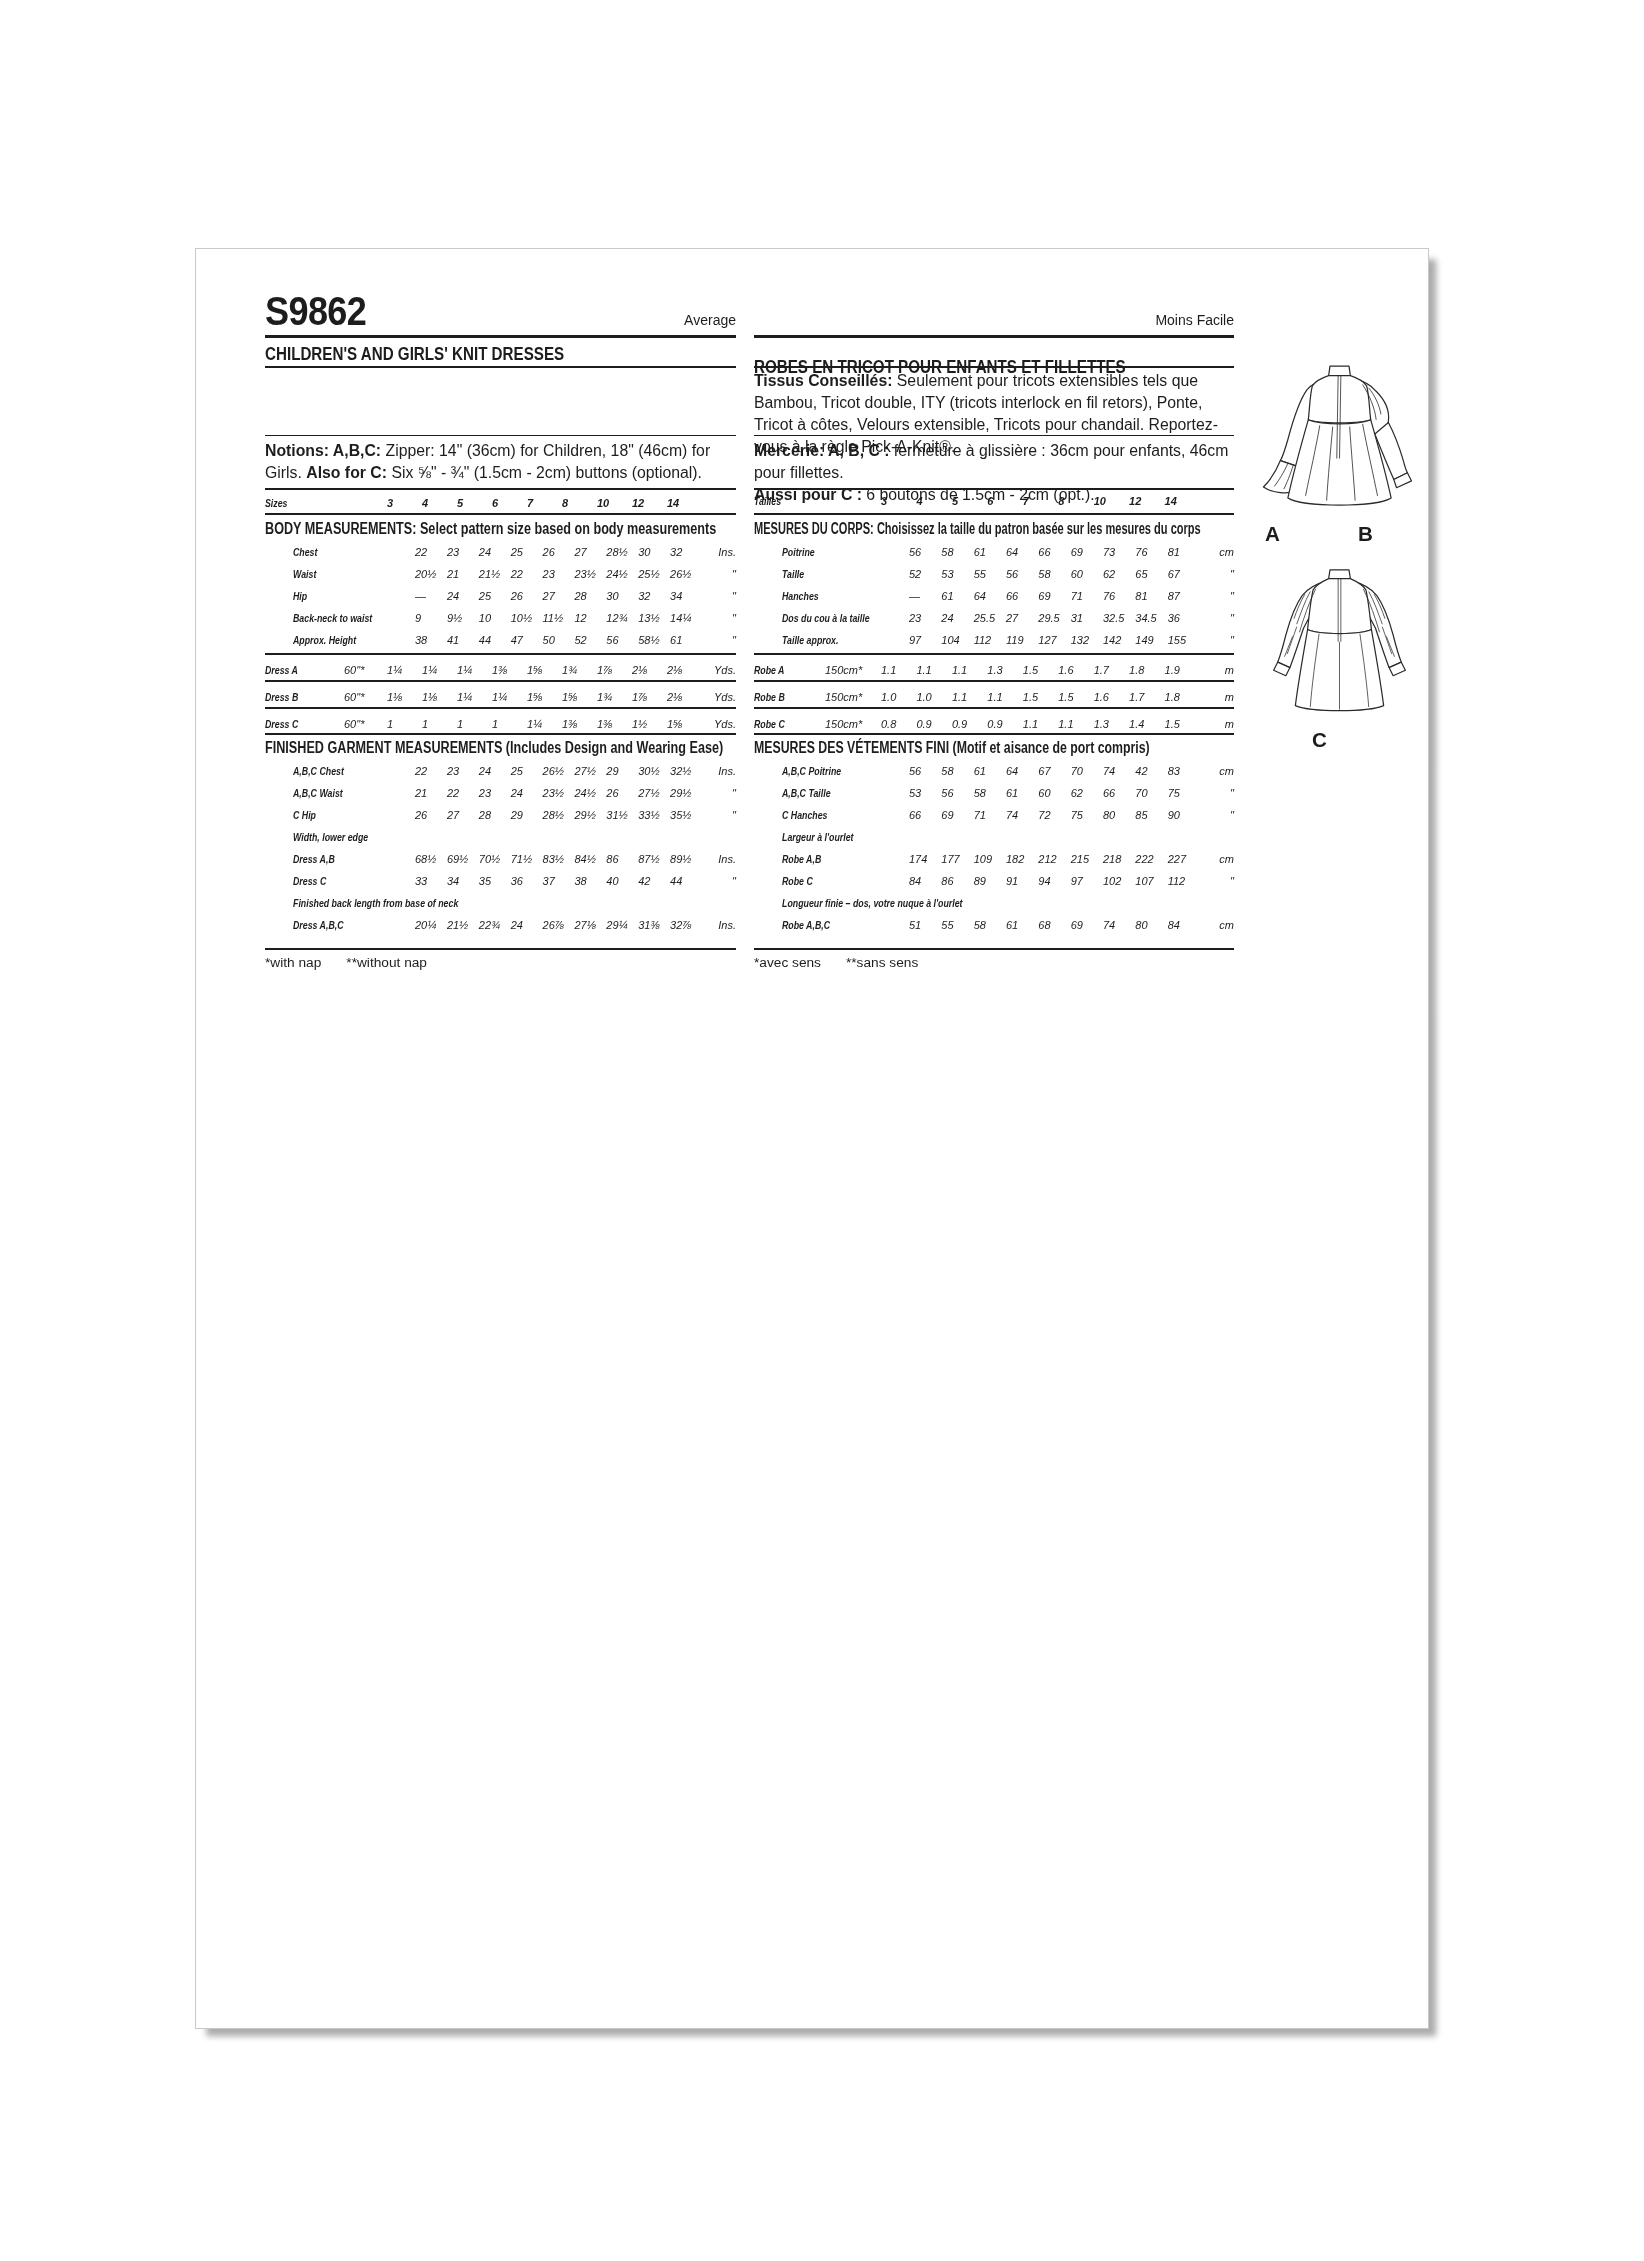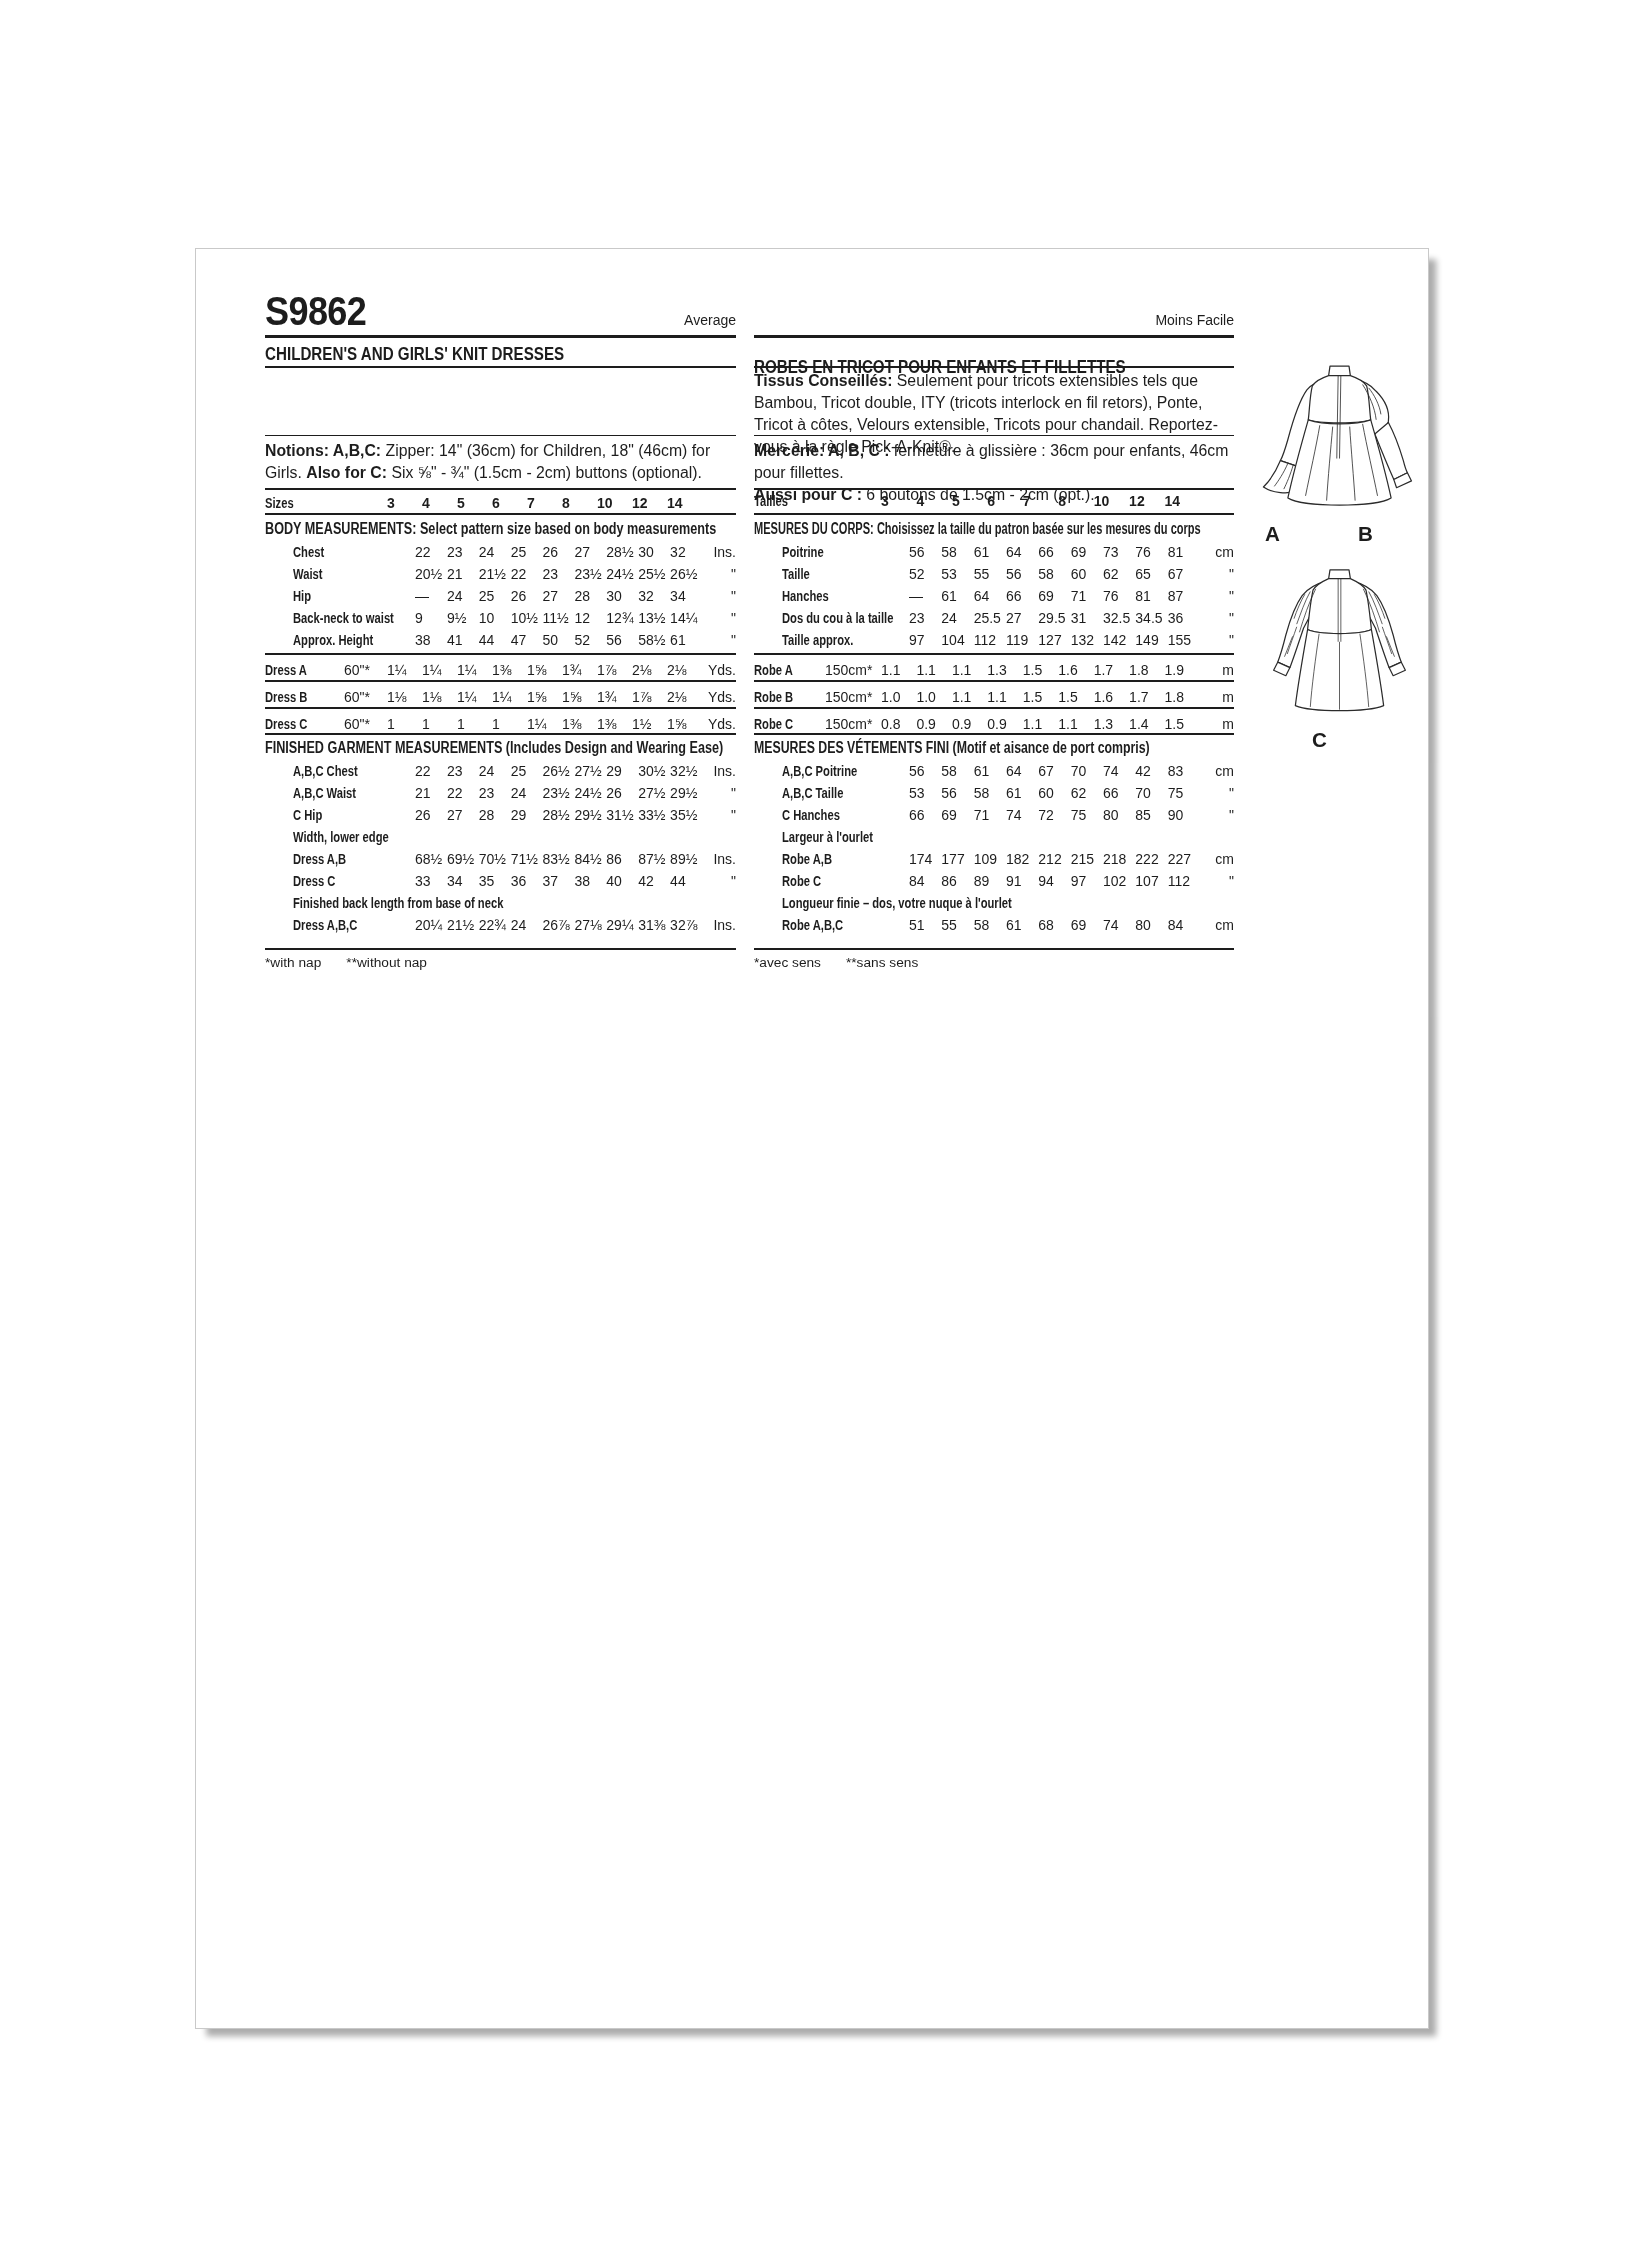--- a/index.html
+++ b/index.html
@@ -23,21 +23,21 @@
   .diff{font-size:14px;line-height:23px;}
 
   .sec-title{font-size:18.5px;font-weight:700;line-height:19px;}
   .sec-head{font-size:15.8px;font-weight:700;line-height:19px;}
   .sx{display:inline-block;white-space:nowrap;transform:scaleX(var(--sx,.8));transform-origin:0 50%;}
 
   .para{font-size:15.8px;line-height:22px;}
   .para b{font-weight:700;}
 
   .trow{display:grid;grid-template-columns:var(--labw) repeat(9,1fr) 34px;
-        font-size:14px;line-height:22px;height:22px;}
+        font-size:11px;line-height:22px;height:22px;font-style:italic;}
   .rows .trow{position:relative;margin-left:28px;}
   .c-label{position:relative;}
   .rl{position:absolute;left:0;top:0;font-weight:700;white-space:nowrap;
       transform:scaleX(.8);transform-origin:0 50%;line-height:22px;}
   .rw{position:absolute;left:79px;top:0;line-height:22px;font-weight:400;white-space:nowrap;}
   .col-fr .rw{left:71px;}
   .rv{text-align:left;}
   .ru{text-align:right;}
   .sizes .rv{font-weight:700;}
   .srow{display:block;}

